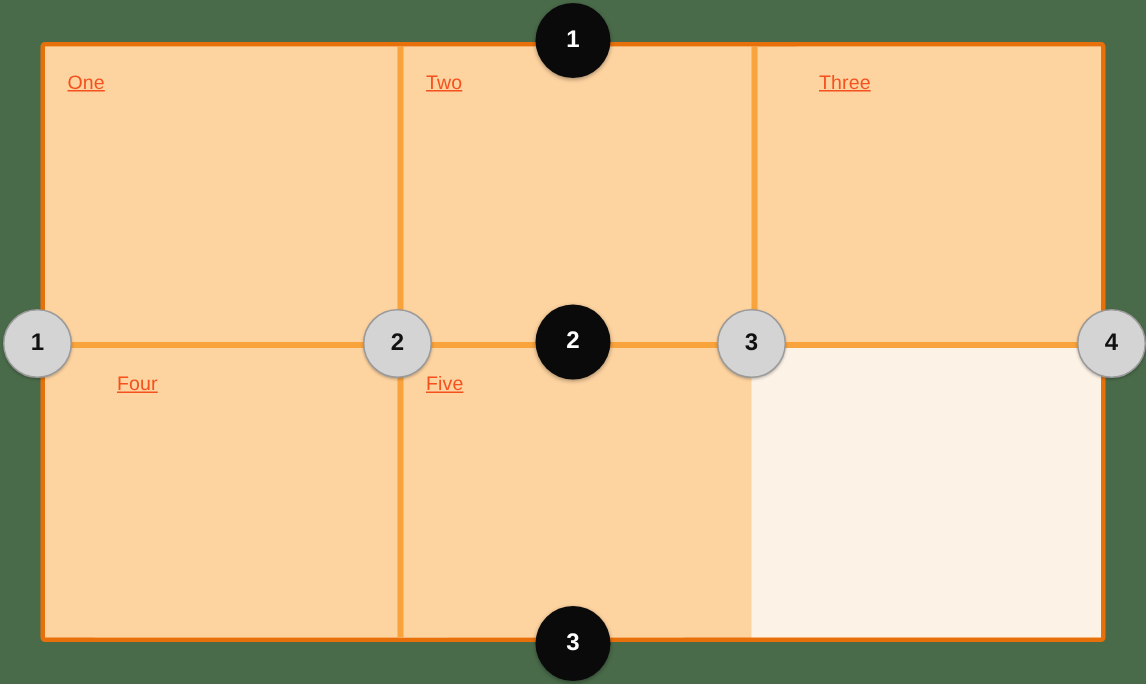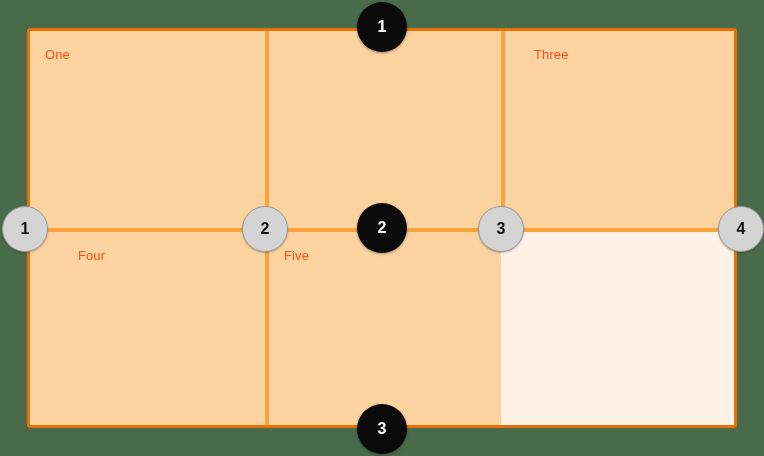--- a/index.html
+++ b/index.html
@@ -30,20 +30,21 @@
     background:#fdd3a0;
   }
   .cell.empty{background:#fdf2e6;}
   .cell-label{
     position:absolute;
     left:15px;top:16px;
     font-size:13px;
     color:#f4511e;
     white-space:nowrap;
     letter-spacing:.1px;
+    text-decoration:underline;
   }
 
   
   .divider-v{
     position:absolute;
     width:4px;
     background:#f9a33c;
   }
   .divider-h{
     position:absolute;
@@ -82,22 +83,25 @@
 <body>
 
 <div id="stage">
 
   <div class="grid-frame">
 
     <div class="cell" style="left:0px;top:0px;width:235px;height:197px;">
       <span class="cell-label">One</span>
     </div>
 
+    <div class="cell" style="left:239px;top:0px;width:232px;height:197px;">
+      <span class="cell-label">Two</span>
+    </div>
 
-    <div class="cell" style="left:489px;top:0px;width:229px;height:197px;padding-left:44px;">
+    <div class="cell" style="left:501px;top:0px;width:229px;height:197px;padding-left:44px;">
       <span class="cell-label">Three</span>
     </div>
 
     <div class="cell" style="left:0px;top:201px;width:235px;height:193px;margin-left:33px;">
       <span class="cell-label">Four</span>
     </div>
 
     <div class="cell" style="left:239px;top:201px;width:187px;height:193px;">
       <span class="cell-label">Five</span>
     </div>

